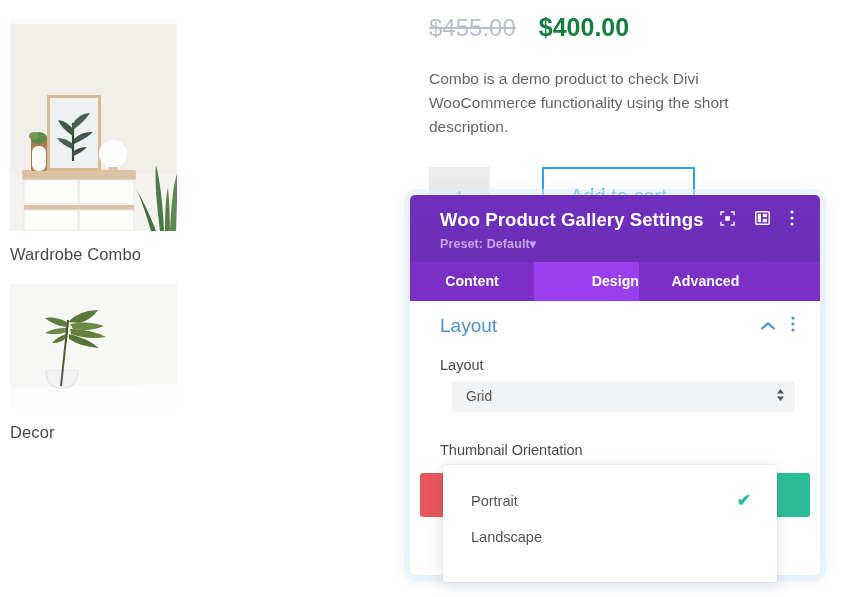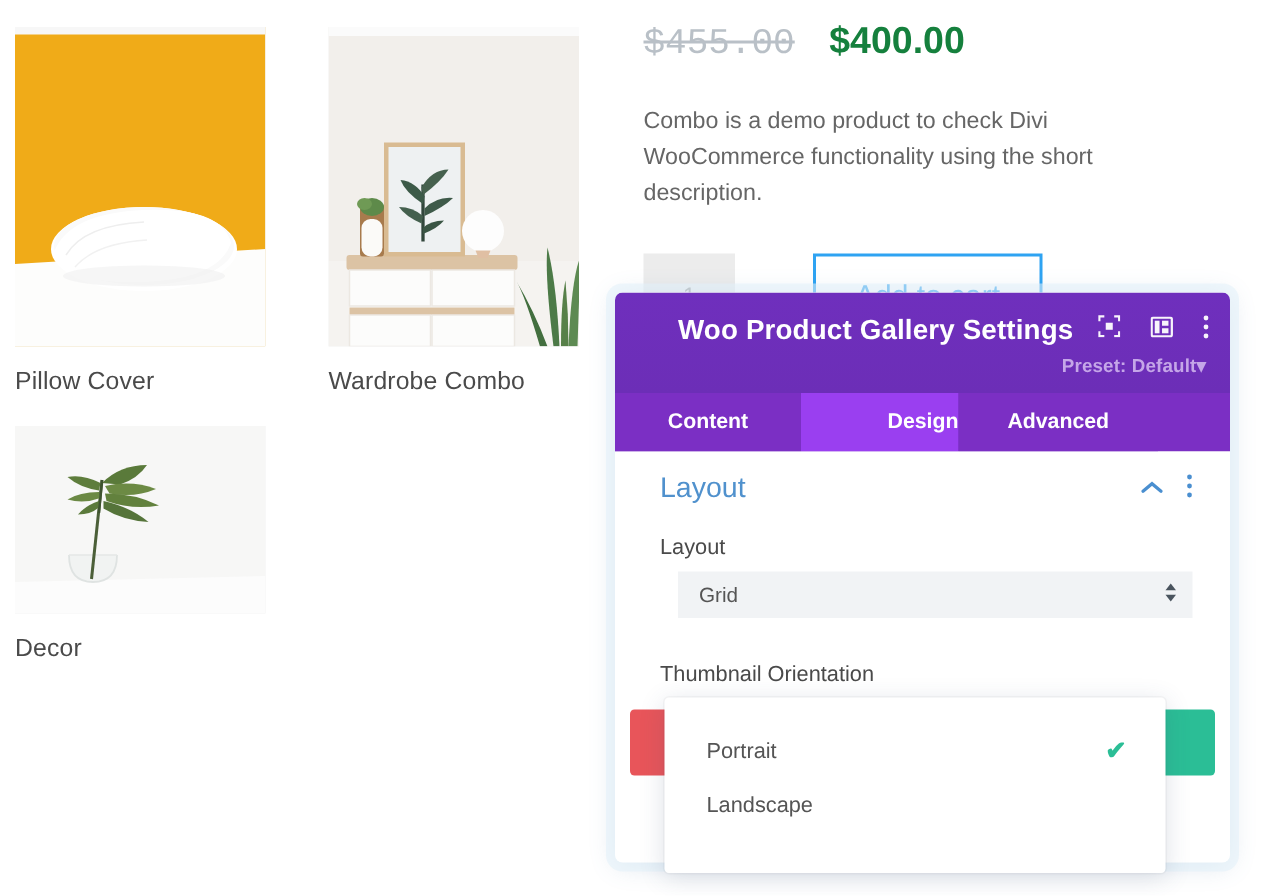--- a/index.html
+++ b/index.html
@@ -54,21 +54,20 @@
     font-size: 25px;
     font-weight: bold;
     line-height: 1.2;
     white-space: nowrap;
   }
   .price-old {
     color: #b9c0c7;
     text-decoration: line-through;
     font-weight: normal;
     font-size: 24px;
-    font-family: Liberation Mono, monospace;
   }
   .price-new {
     color: #15803d;
     margin-left: 23px;
   }
   .desc {
     margin-top: 24px;
     font-size: 15.5px;
     line-height: 1.55;
     color: #666;
@@ -109,23 +108,22 @@
     width: 410px;
     height: 380px;
     background: #fff;
     border-radius: 5px;
     box-shadow: 0 0 0 6px rgba(226,240,250,.55), 0 2px 18px rgba(80,120,160,.20);
     overflow: hidden;
   }
   .modal-header {
     background: #6c2eb9;
     background: linear-gradient(180deg,#6f2fbd 0%,#6c2eb7 100%);
-    padding: 14px 16px 11px 42px;
+    padding: 14px 16px 11px 30px;
     position: relative;
-    text-align: right;
   }
   .modal-title-row { display: flex; align-items: center; }
   .modal-title {
     color: #fff;
     font-size: 18.5px;
     font-weight: bold;
     letter-spacing: .1px;
     white-space: nowrap;
   }
   .header-icons {
@@ -243,36 +241,20 @@
   }
   .check { color: #2bbe96; font-size: 17px; font-weight: bold; }
 </style>
 </head>
 <body>
 
 <div class="gallery">
 
   <div class="gallery-row">
 
-    <div class="gallery-item">
-      <div class="thumb">
-        <svg viewBox="0 0 167 213" preserveAspectRatio="none">
-          <rect x="0" y="0" width="167" height="213" fill="#f0ab18"></rect>
-          <rect x="0" y="0" width="167" height="5" fill="#f7f7f7"></rect>
-          <path d="M0 158 L167 148 L167 213 L0 213 Z" fill="#fdfdfc"></path>
-          <ellipse cx="86" cy="148" rx="62" ry="28" fill="#ffffff"></ellipse>
-          <ellipse cx="86" cy="146" rx="60" ry="26" fill="#fafafa"></ellipse>
-          <path d="M26 150 q10 -26 60 -28 q52 -2 58 22 q-8 24 -58 26 q-52 2 -60 -20 Z" fill="#ffffff"></path>
-          <path d="M34 152 q12 -20 52 -22" stroke="#eeeeee" stroke-width="1" fill="none"></path>
-          <path d="M40 160 q14 -16 48 -18" stroke="#f1f1f1" stroke-width="1" fill="none"></path>
-          <ellipse cx="86" cy="166" rx="54" ry="7" fill="#efefef" opacity=".55"></ellipse>
-        </svg>
-      </div>
-      <div class="thumb-label">Pillow Cover</div>
-    </div>
 
     <div class="gallery-item">
       <div class="thumb">
         <svg viewBox="0 0 167 213" preserveAspectRatio="none">
           <rect x="0" y="0" width="167" height="213" fill="#f5f3f0"></rect>
           <rect x="0" y="0" width="167" height="6" fill="#fbfbfb"></rect>
           <rect x="0" y="6" width="167" height="150" fill="#f2efeb"></rect>
 
           <rect x="12" y="152" width="114" height="10" rx="2" fill="#dcc3a4"></rect>
           <rect x="14" y="162" width="110" height="51" fill="#fbfbfa"></rect>

